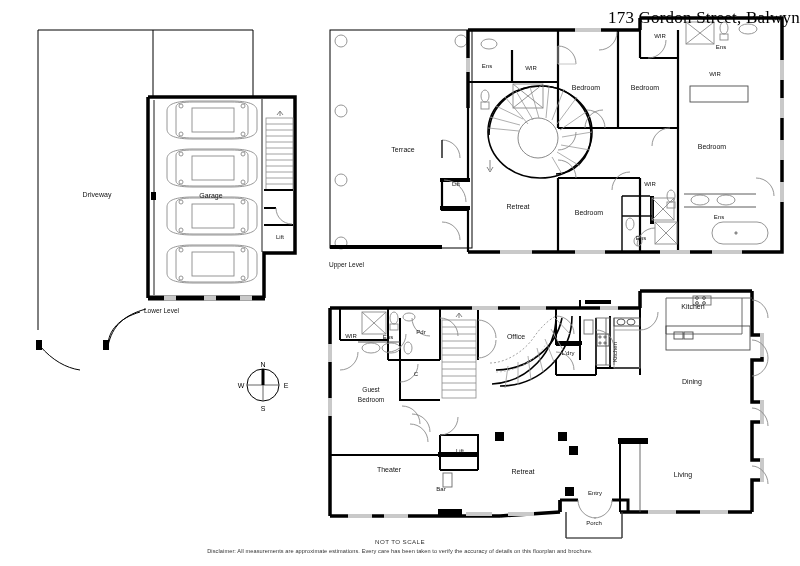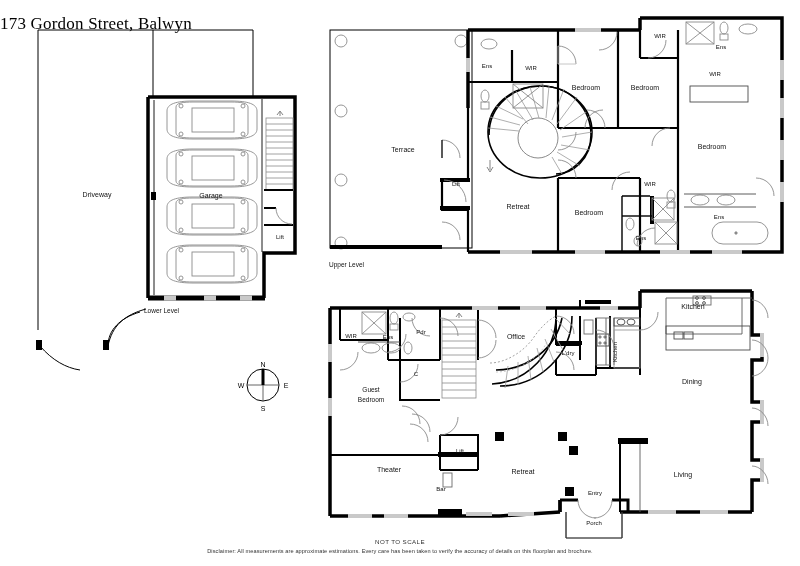--- a/index.html
+++ b/index.html
@@ -8,22 +8,22 @@
     font-family:"Liberation Sans", sans-serif;
     color:#000;
     position:relative;
     overflow:hidden;
   }
   #stage{position:absolute;left:0;top:0;width:800px;height:566px;}
   svg{display:block;}
 
   .title{
     position:absolute;
-    left:0; top:14px; width:800px;
-    text-align:left;
+    left:0; top:8px; width:800px;
+    text-align:right;
     font-family:"Liberation Serif", serif;
     font-size:17px;
     letter-spacing:0.2px;
   }
   .footer{
     position:absolute;
     left:0; width:800px; text-align:center;
     font-family:"Liberation Sans", sans-serif;
     color:#333;
   }

